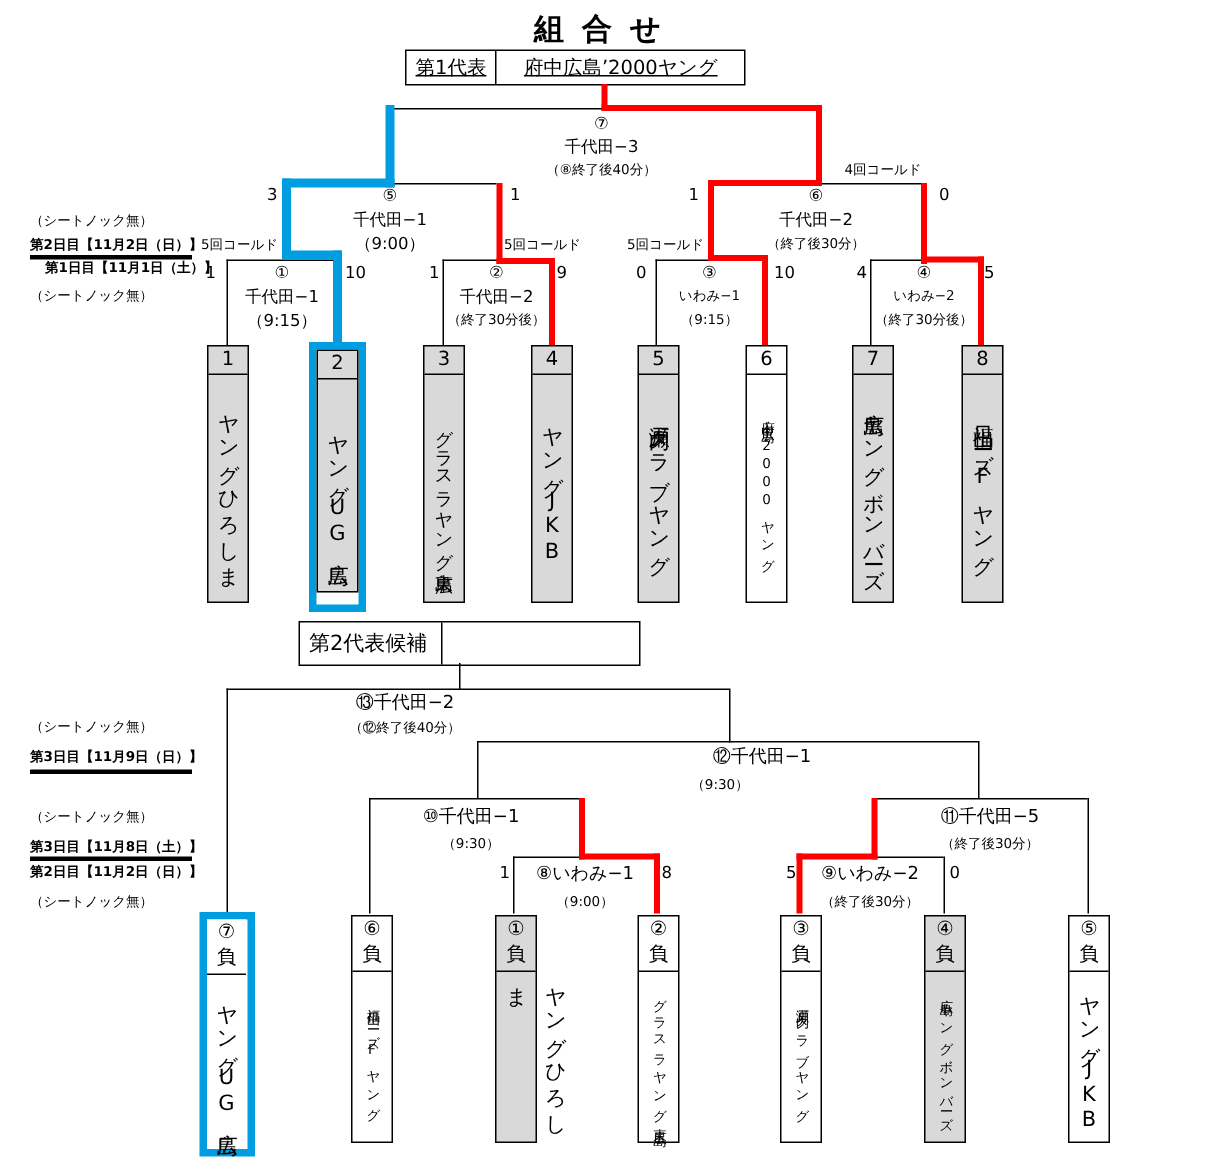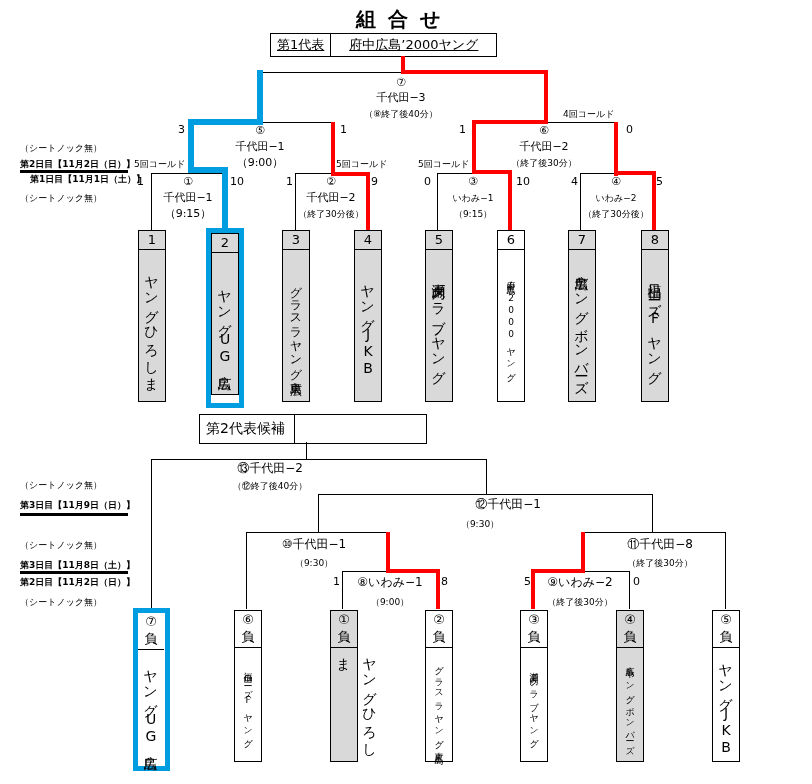--- a/index.html
+++ b/index.html
@@ -201,21 +201,21 @@
 <div class="red-v" style="left:581px;top:532px;height:41px;"></div>
 <div class="red-h" style="left:531px;top:569px;width:54px;"></div>
 <div class="red-v" style="left:531px;top:569px;height:40px;"></div>
 
 <div class="t c md" style="left:270px;top:462px;">⑬千代田−2</div>
 <div class="t c sm" style="left:270px;top:480px;">（⑫終了後40分）</div>
 <div class="t c md" style="left:508px;top:498px;">⑫千代田−1</div>
 <div class="t c sm" style="left:480px;top:518px;">（9:30）</div>
 <div class="t c md" style="left:314px;top:538px;">⑩千代田−1</div>
 <div class="t c sm" style="left:314px;top:557px;">（9:30）</div>
-<div class="t c md" style="left:660px;top:538px;">⑪千代田−8</div>
+<div class="t c md" style="left:660px;top:538px;">⑪千代田−5</div>
 <div class="t c sm" style="left:660px;top:557px;">（終了後30分）</div>
 <div class="t c md" style="left:390px;top:576px;">⑧いわみ−1</div>
 <div class="t c sm" style="left:390px;top:596px;">（9:00）</div>
 <div class="t" style="left:333px;top:576px;">1</div>
 <div class="t" style="left:441px;top:576px;">8</div>
 <div class="t c md" style="left:580px;top:576px;">⑨いわみ−2</div>
 <div class="t c sm" style="left:580px;top:596px;">（終了後30分）</div>
 <div class="t" style="left:524px;top:576px;">5</div>
 <div class="t" style="left:633px;top:576px;">0</div>
 

